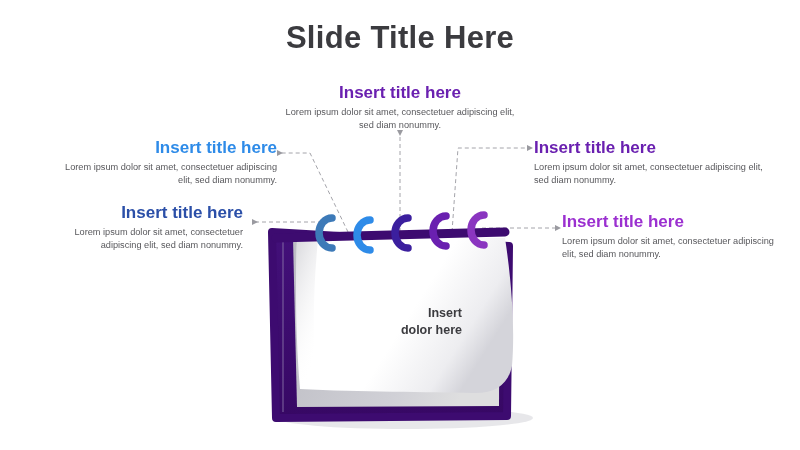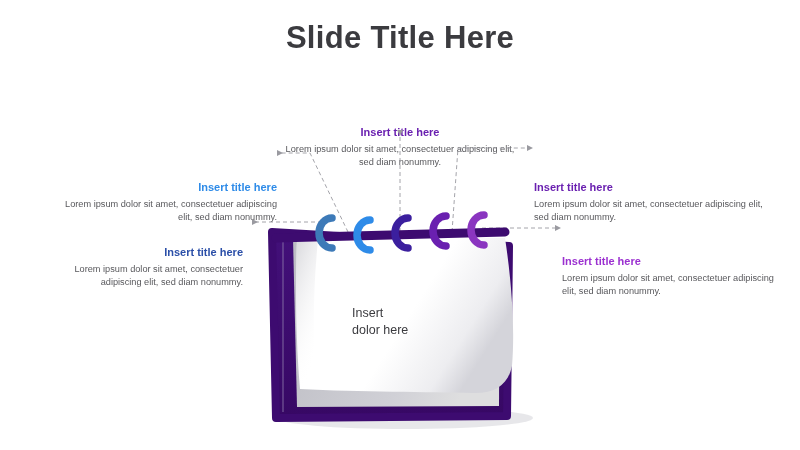--- a/index.html
+++ b/index.html
@@ -32,25 +32,24 @@
     font-weight: bold;
     color: #3b3b3f;
     letter-spacing: 0.3px;
   }
 
   
   .callout {
     position: absolute;
   }
   .callout .c-title {
-    font-size: 11px;
+    font-size: 17px;
     font-weight: bold;
     line-height: 1.25;
     margin-bottom: 3px;
-    margin-top: 44px;
   }
   .callout .c-body {
     font-size: 9.2px;
     line-height: 1.42;
     color: #58585c;
   }
   .align-right { text-align: right; }
   .align-left  { text-align: left;  }
   .align-center{ text-align: center;}
 
@@ -70,23 +69,23 @@
   #connector-layer { z-index: 2; }
   #notepad-layer   { z-index: 3; }
 
   
   #page-text {
     position: absolute;
     left: 352px;
     top: 305px;
     width: 110px;
     z-index: 4;
-    text-align: left;
+    text-align: right;
     font-size: 12.5px;
-    font-weight: normal;
+    font-weight: bold;
     color: #3b3b3f;
     line-height: 1.35;
   }
 </style>
 </head>
 <body>
 
 <div id="slide">
 
   <div id="slide-title" style="color: rgb(59, 59, 63);">Slide Title Here</div>

